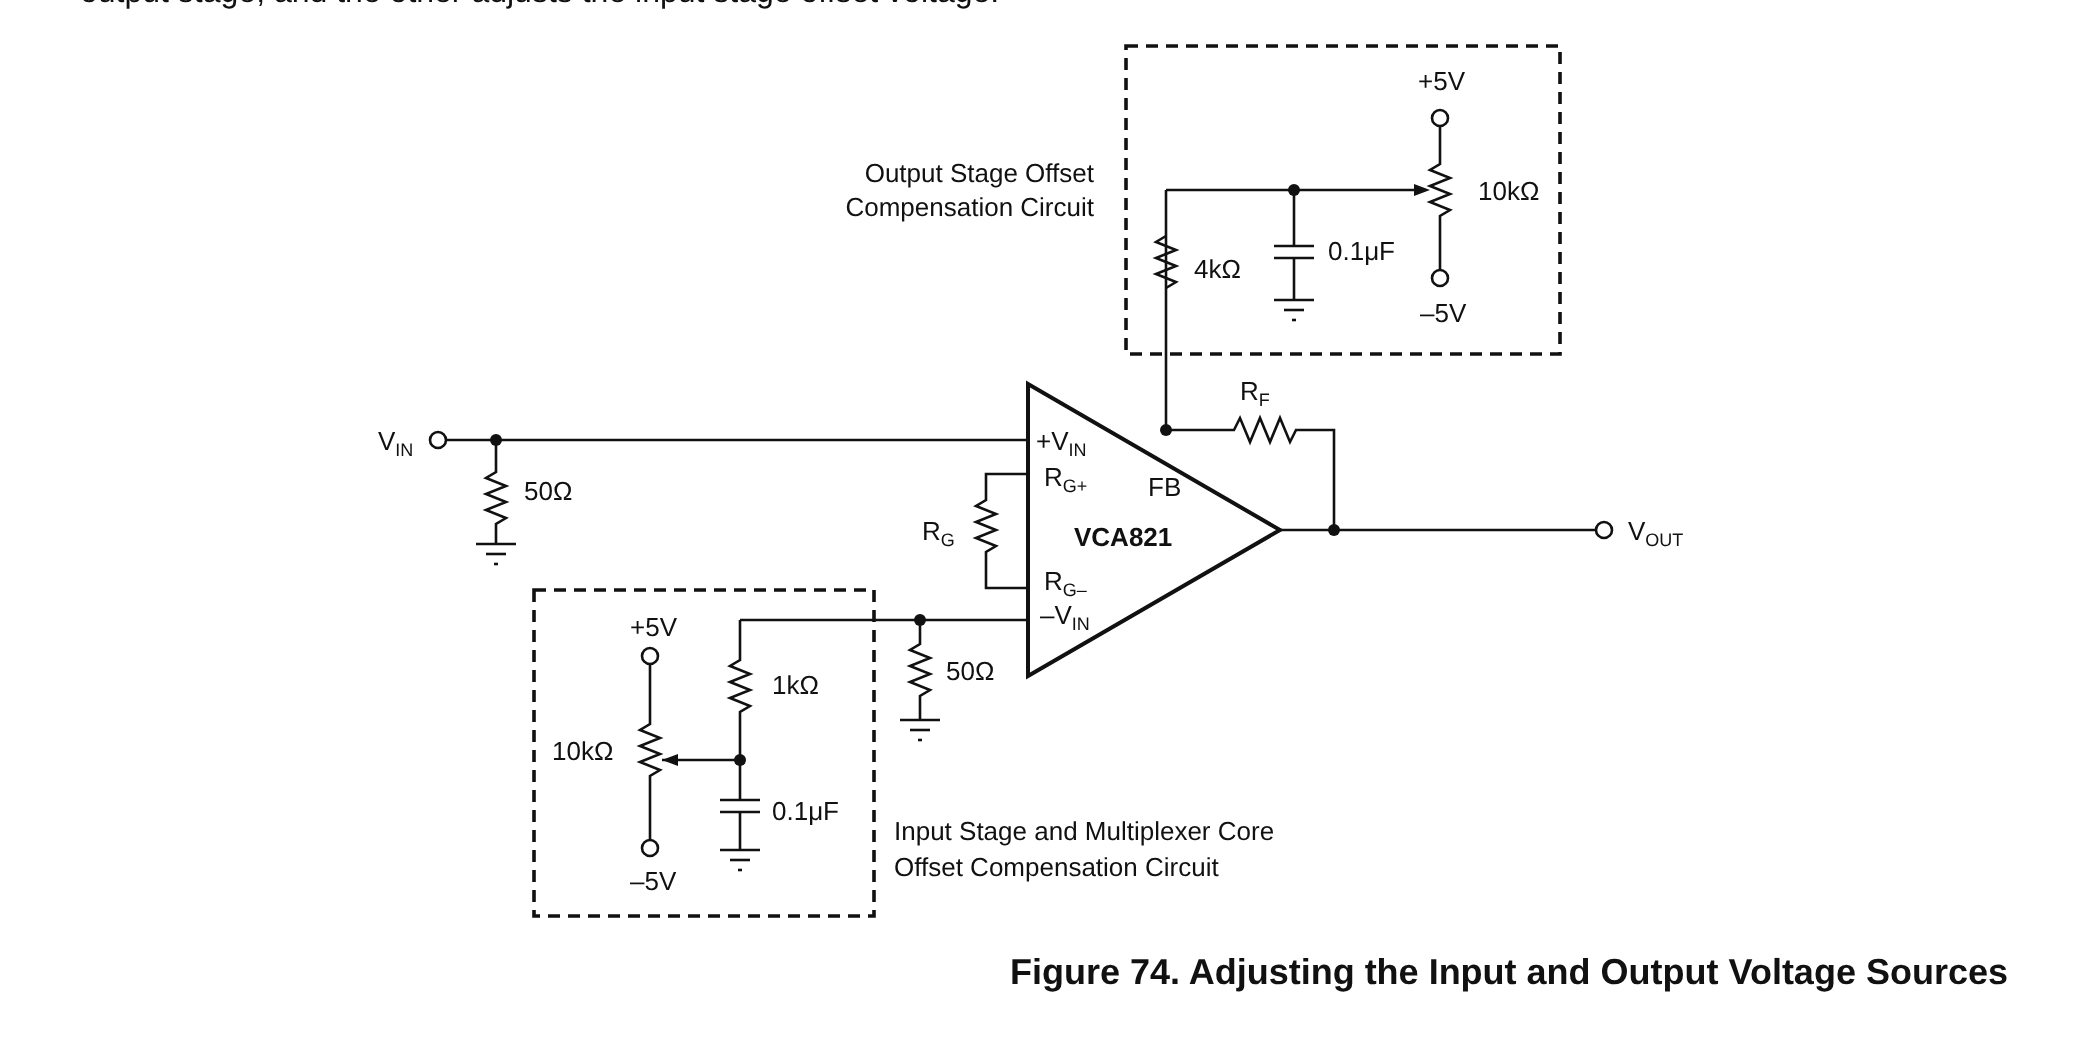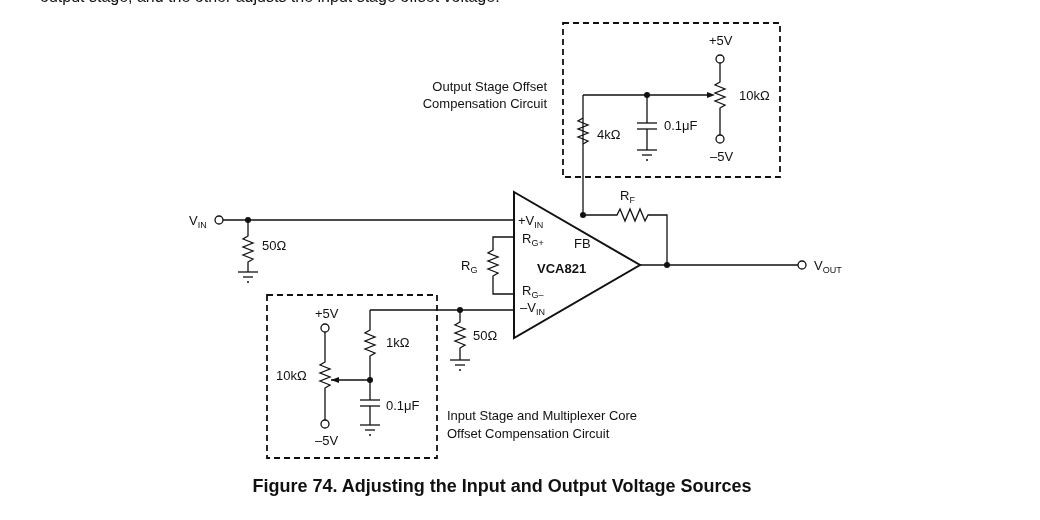--- a/index.html
+++ b/index.html
@@ -1,21 +1,21 @@
 <!DOCTYPE html>
 <html><head>
 <meta charset="utf-8">
 <style>
   html,body{margin:0;padding:0;background:#fff;}
   body{width:1040px;height:520px;position:relative;overflow:hidden;font-family:"Liberation Sans",sans-serif;color:#111;}
   svg{position:absolute;left:0;top:0;}
   .lbl{font-family:"Liberation Sans",sans-serif;font-size:13px;fill:#111;}
   .sub{font-size:9px;}
   .bold{font-weight:bold;}
-  .caption{position:absolute;left:0;width:1004px;top:476px;text-align:center;font-weight:bold;font-size:18px;color:#111;padding-left:0;}
+  .caption{position:absolute;left:0;width:1004px;top:476px;text-align:right;font-weight:bold;font-size:18px;color:#111;padding-left:0;}
   .cut{position:absolute;left:40px;top:-12px;font-size:16px;color:#111;white-space:nowrap;}
 </style>
 </head>
 <body>
 
 <div class="cut">output stage, and the other adjusts the input stage offset voltage.</div>
 
 <svg width="1040" height="520" viewBox="0 0 1040 520">
   <g stroke="#111" stroke-width="1.3" fill="none">
 

